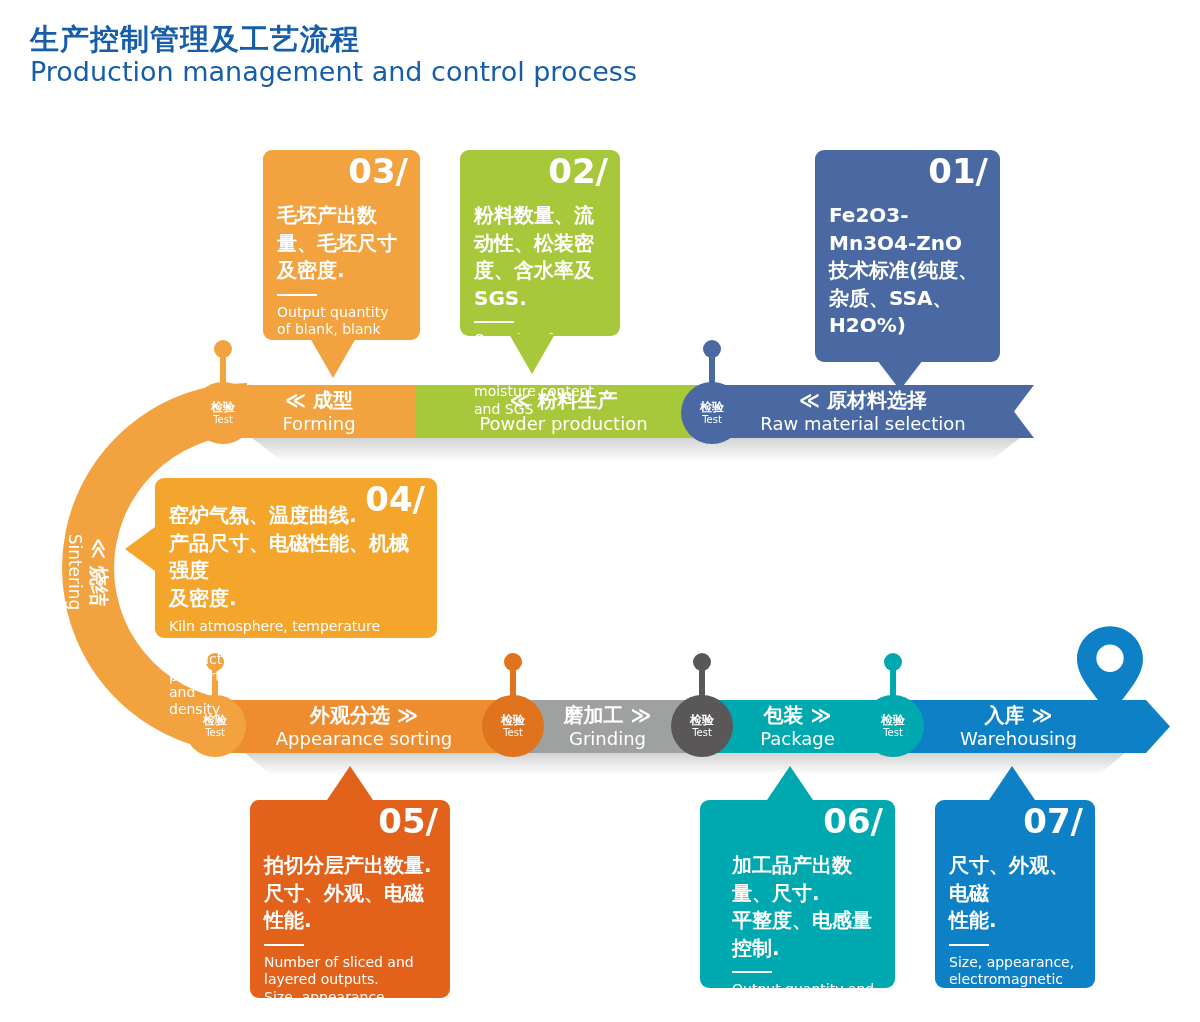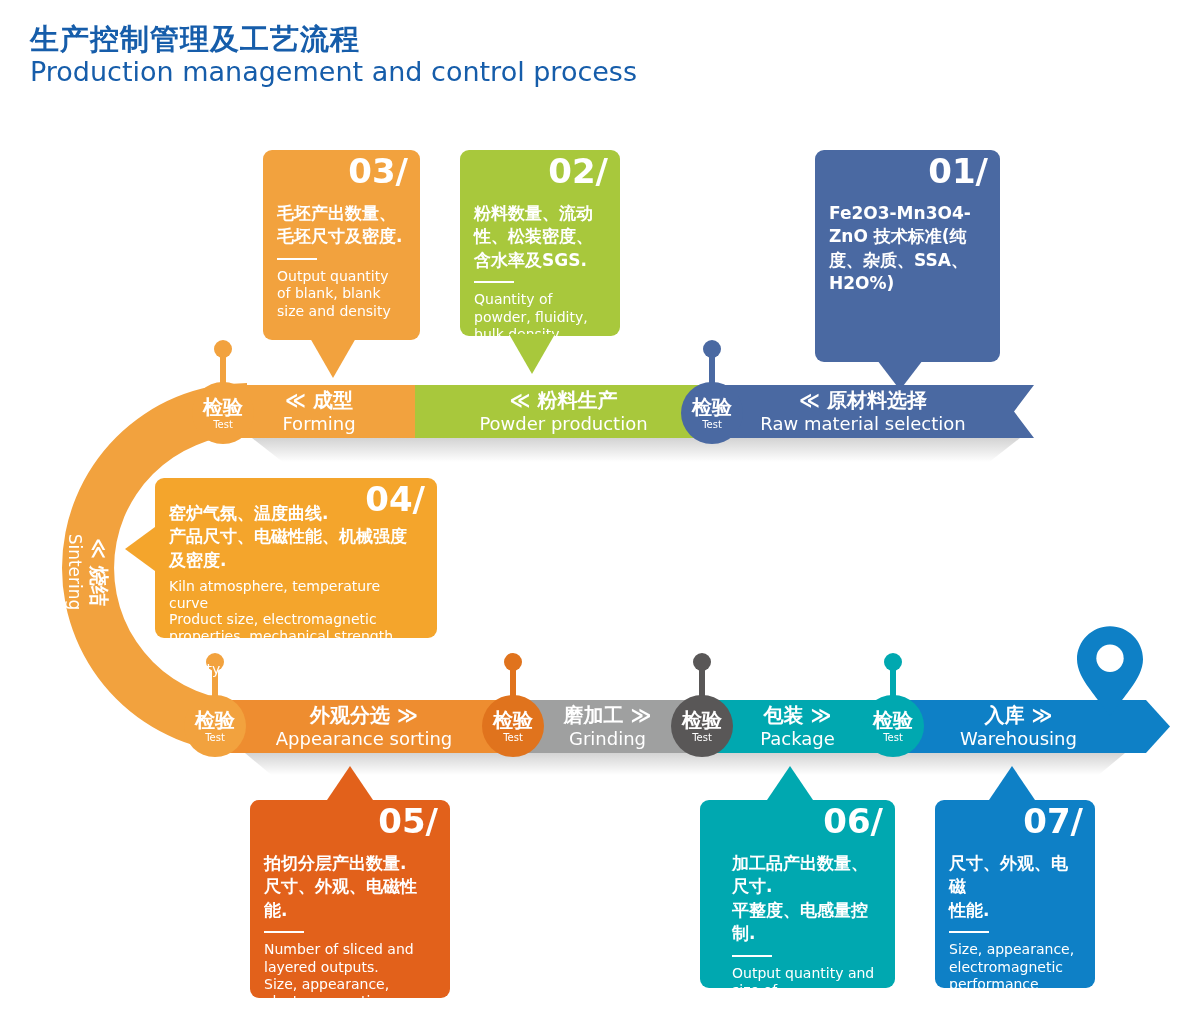--- a/index.html
+++ b/index.html
@@ -14,26 +14,26 @@
   .seg{position:absolute;height:53px;display:flex;flex-direction:column;justify-content:center;align-items:center;
        color:#fff;text-align:center;box-sizing:border-box;}
   .seg .zh{font-size:20px;font-weight:bold;line-height:1.18;}
   .seg .en{font-size:18px;line-height:1.18;}
   
   .badge{position:absolute;width:62px;height:62px;}
   .badge .dot{position:absolute;left:22px;top:-42px;width:18px;height:18px;border-radius:50%;background:var(--c);}
   .badge .stem{position:absolute;left:28px;top:-27px;width:6px;height:30px;background:var(--c);}
   .badge .big{position:absolute;left:0;top:0;width:62px;height:62px;border-radius:50%;background:var(--c);
               display:flex;flex-direction:column;align-items:center;justify-content:center;color:#fff;}
-  .badge .bzh{font-size:20px;font-weight:bold;line-height:1.12;}
+  .badge .bzh{font-size:12px;font-weight:bold;line-height:1.12;}
   .badge .ben{font-size:10px;line-height:1.12;}
   
   .callout{position:absolute;border-radius:9px;color:#fff;padding:8px 14px;box-sizing:border-box;}
   .callout .num{position:absolute;top:4px;right:12px;font-size:34px;font-weight:bold;line-height:1;}
-  .callout .zh{font-size:17px;font-weight:bold;line-height:1.38;white-space:pre-line;margin-top:44px;}
+  .callout .zh{font-size:20px;font-weight:bold;line-height:1.38;white-space:pre-line;margin-top:44px;}
   .callout .en{font-size:14px;line-height:1.24;white-space:pre-line;margin-top:8px;}
   .callout .divider{width:40px;height:2px;background:#fff;margin-top:9px;}
   .callout.c4 .zh{margin-top:16px;}
   .callout.c4 .en{line-height:1.18;margin-top:6px;}
   .callout.c1 .en{font-size:15px;}
   
   .ptr-down{position:absolute;width:0;height:0;border-left:23px solid transparent;border-right:23px solid transparent;}
   .ptr-up{position:absolute;width:0;height:0;border-left:23px solid transparent;border-right:23px solid transparent;}
   .ptr-left{position:absolute;width:0;height:0;border-top:22px solid transparent;border-bottom:22px solid transparent;}
   

